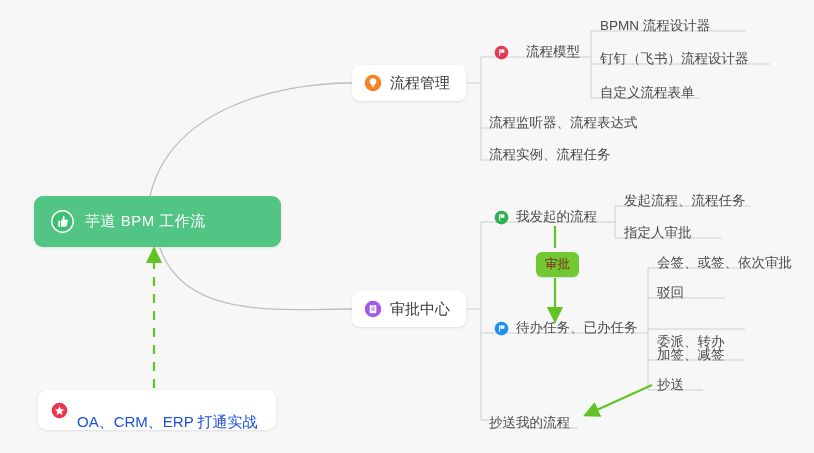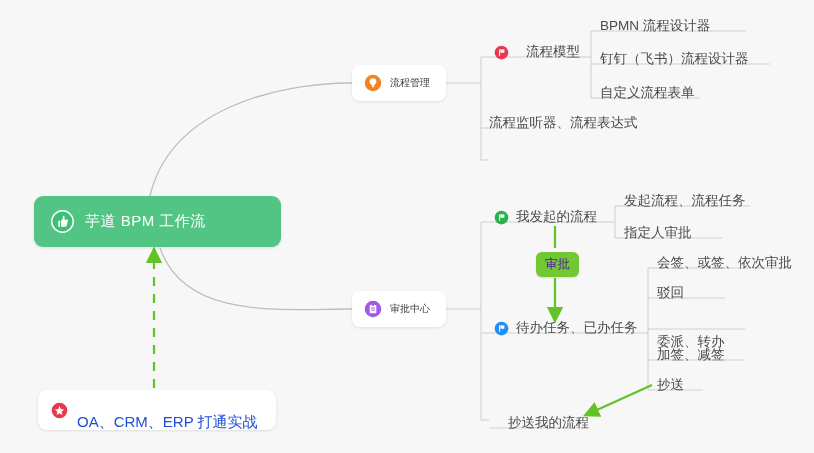--- a/index.html
+++ b/index.html
@@ -22,21 +22,21 @@
     padding-left:16px;gap:10px;
     box-shadow:0 1px 3px rgba(0,0,0,.10);
   }
   .root .label{color:#fff;font-size:15px;letter-spacing:.5px;white-space:nowrap;}
 
   .branch{
     background:#fff;border-radius:8px;height:36px;
     padding:0 16px 0 12px;gap:8px;
     box-shadow:0 1px 3px rgba(0,0,0,.10);
   }
-  .branch .label{color:#3a3a3a;font-size:10px;white-space:nowrap;}
+  .branch .label{color:#3a3a3a;font-size:15px;white-space:nowrap;}
 
   .b-process{left:352px;top:65px;}
   .b-approval{left:352px;top:291px;}
 
   
   .leaf{position:absolute;display:flex;align-items:center;gap:7px;
         white-space:nowrap;box-sizing:border-box;}
   .leaf .label{color:#4a4a4a;font-size:13.5px;}
 
   
@@ -44,21 +44,21 @@
     left:38px;top:390px;height:40px;
     background:#fff;border-radius:9px;padding:0 18px 0 13px;gap:9px;
     box-shadow:0 1px 3px rgba(0,0,0,.10);
   }
   .oa .label{color:#1d4ed8;font-size:15px;white-space:nowrap;margin-top:25px;}
 
   
   .chip{
     position:absolute;left:536px;top:252px;
     background:#72c832;border-radius:6px;
-    padding:4px 9px;color:#4c1d95;font-size:12.5px;white-space:nowrap;
+    padding:4px 9px;color:#7f1d1d;font-size:12.5px;white-space:nowrap;
     box-shadow:0 1px 2px rgba(0,0,0,.12);
   }
 
   
   .ic{display:inline-flex;align-items:center;justify-content:center;flex:0 0 auto;}
   .ic svg{display:block;}
 </style>
 </head>
 <body>
 
@@ -168,20 +168,23 @@
   <div class="leaf" style="left:600px;top:50px;">
     <span class="label">钉钉（飞书）流程设计器</span>
   </div>
   <div class="leaf" style="left:600px;top:84px;">
     <span class="label">自定义流程表单</span>
   </div>
 
   <div class="leaf" style="left:489px;top:114px;">
     <span class="label">流程监听器、流程表达式</span>
   </div>
+  <div class="leaf" style="left:489px;top:146px;">
+    <span class="label">流程实例、流程任务</span>
+  </div>
 
   <div class="node branch b-approval">
     <span class="ic">
       <svg width="18" height="18" viewBox="0 0 24 24">
         <circle cx="12" cy="12" r="11" fill="#a259e6"></circle>
         <rect x="7.6" y="6.6" width="8.8" height="11" rx="1.4" fill="#ffffff"></rect>
         <rect x="10.0" y="5.2" width="4.0" height="2.6" rx="1.0" fill="#ffffff"></rect>
         <rect x="10.0" y="5.2" width="4.0" height="2.6" rx="1.0" fill="#a259e6"></rect>
         <rect x="9.3" y="10.0" width="5.4" height="1.2" rx="0.6" fill="#a259e6"></rect>
         <rect x="9.3" y="12.8" width="5.4" height="1.2" rx="0.6" fill="#a259e6"></rect>
@@ -232,21 +235,21 @@
   <div class="leaf" style="left:657px;top:333px;">
     <span class="label">委派、转办</span>
   </div>
   <div class="leaf" style="left:657px;top:346px;">
     <span class="label">加签、减签</span>
   </div>
   <div class="leaf" style="left:657px;top:376px;">
     <span class="label">抄送</span>
   </div>
 
-  <div class="leaf" style="left:508px;top:414px;">
+  <div class="leaf" style="left:489px;top:414px;">
     <span class="label">抄送我的流程</span>
   </div>
 
   <div class="node oa">
     <span class="ic">
       <svg width="17" height="17" viewBox="0 0 24 24">
         <circle cx="12" cy="12" r="11" fill="#e8384f"></circle>
         <path d="M12 5.8 L13.85 10.2 L18.6 10.55 L14.95 13.65 L16.1 18.3
                  L12 15.75 L7.9 18.3 L9.05 13.65 L5.4 10.55 L10.15 10.2 Z" fill="#ffffff"></path>
       </svg>

